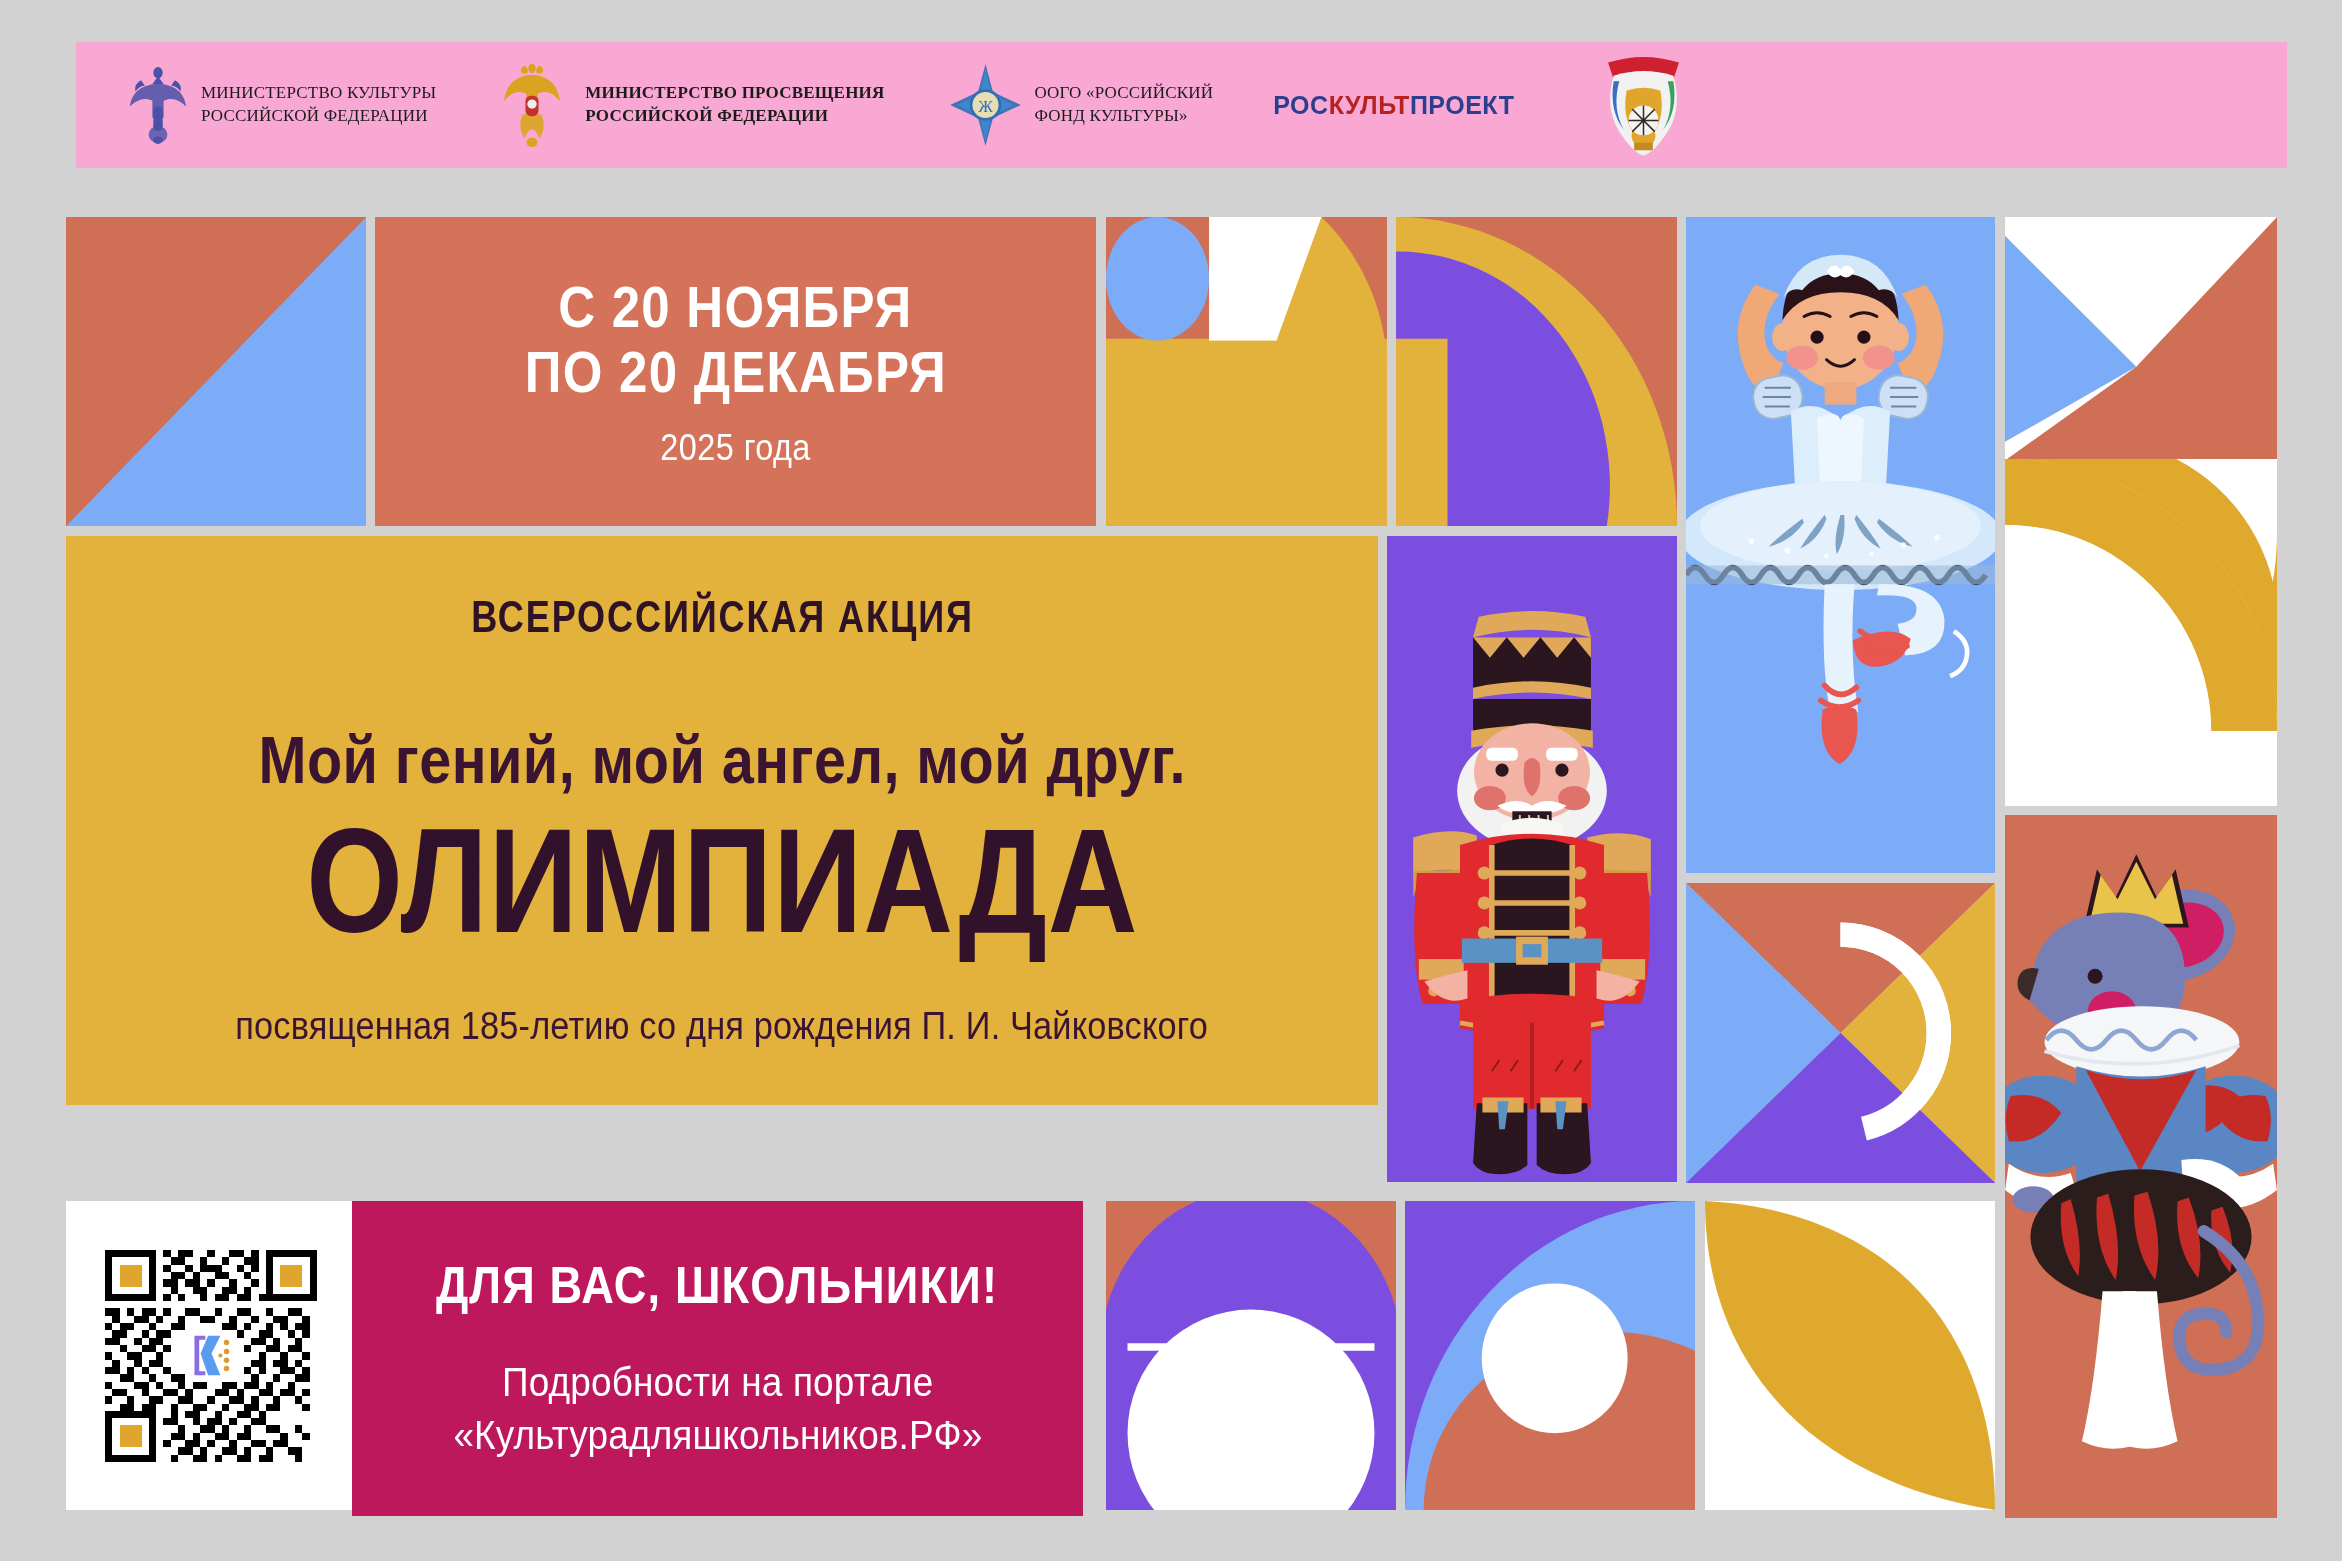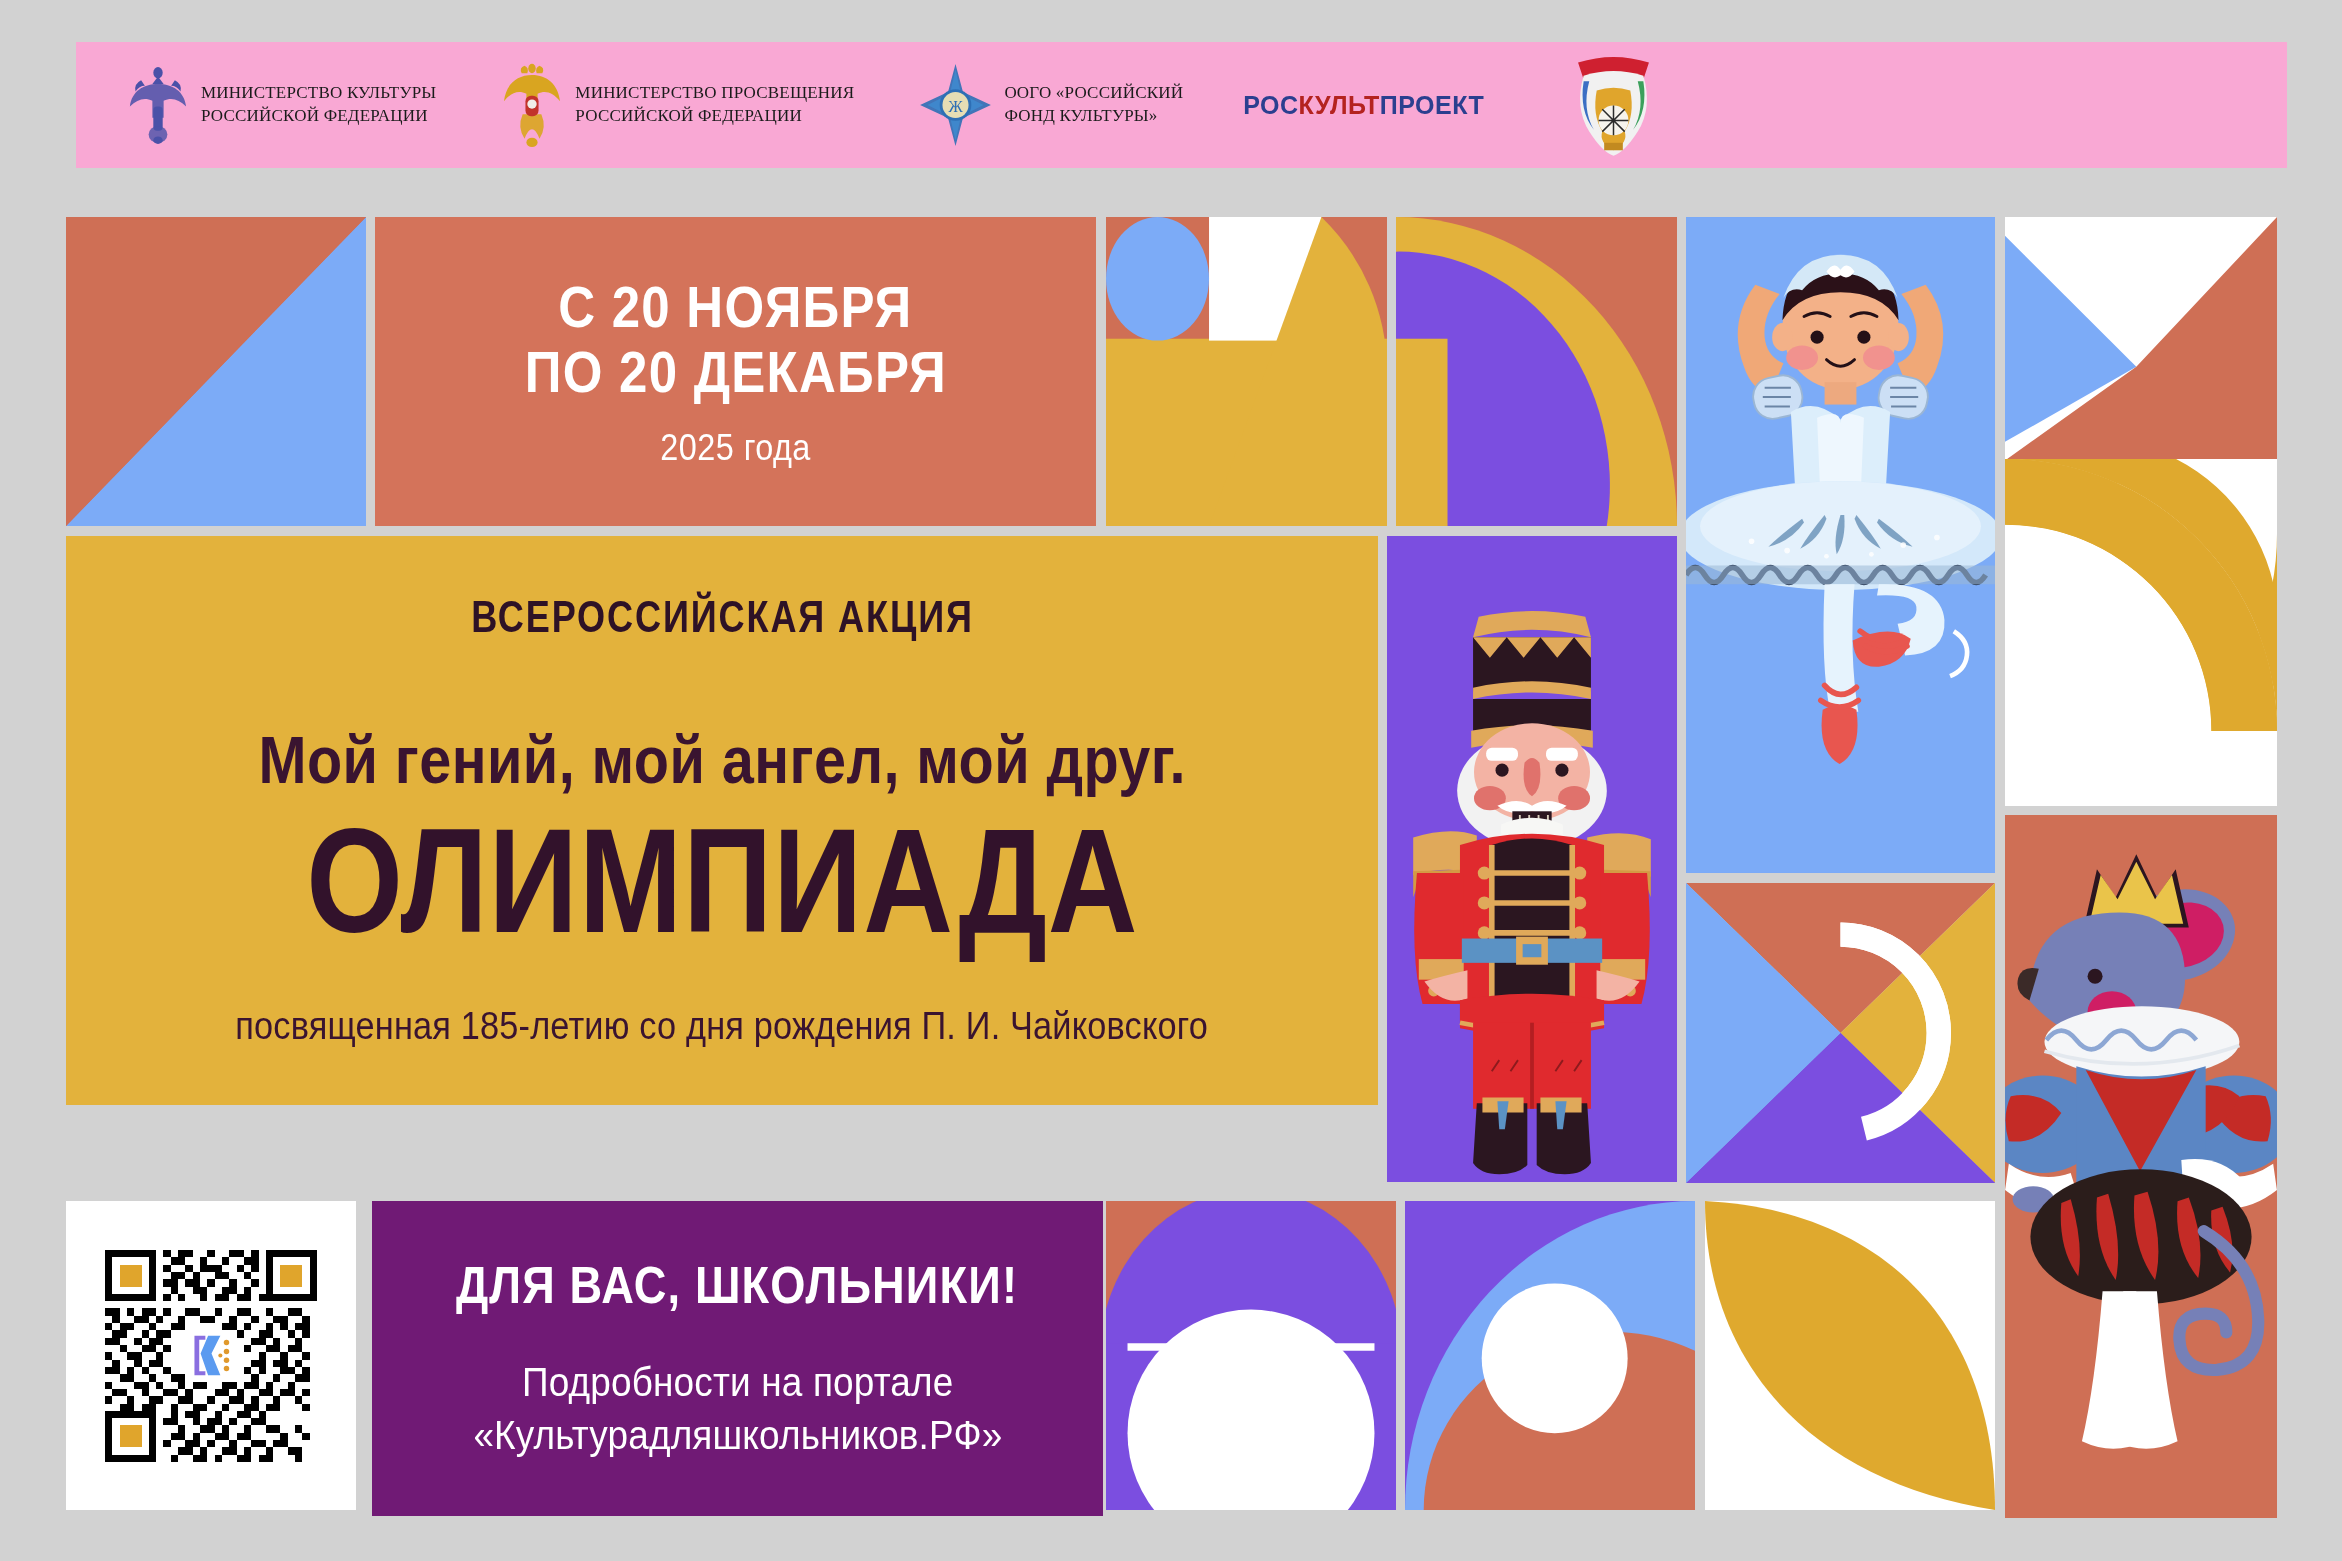--- a/index.html
+++ b/index.html
@@ -49,21 +49,21 @@
   .b-tr2   {left:2005px;top:459px; width:272px;  height:347px;}
 
   
   .b-main  {left:66px;  top:536px; width:1312px; height:569px; background:#e3b23c;}
   .b-nut   {left:1387px;top:536px; width:290px;  height:646px; background:#7b4ee0;}
   .b-geo3  {left:1686px;top:883px; width:309px;  height:300px;}
   .b-mouse {left:2005px;top:815px; width:272px;  height:703px; background:#cf6f55;}
 
   
   .b-qr    {left:66px;  top:1201px;width:290px;  height:309px; background:#ffffff;}
-  .b-info  {left:372px; top:1201px;width:731px;  height:315px; background:#701a75;}
+  .b-info  {left:352px; top:1201px;width:731px;  height:315px; background:#be185d;}
   .b-geo4  {left:1106px;top:1201px;width:290px;  height:309px;}
   .b-geo5  {left:1405px;top:1201px;width:290px;  height:309px;}
   .b-geo6  {left:1705px;top:1201px;width:290px;  height:309px;}
 
   
   .date-wrap{
     position:absolute;inset:0;display:flex;flex-direction:column;
     align-items:center;justify-content:center;color:#ffffff;
   }
   .date-l1,.date-l2{
@@ -166,21 +166,21 @@
             <path d="M21 12 q-3 -6 3 -8 q5 2 3 8 z"></path>
             <path d="M43 12 q3 -6 -3 -8 q-5 2 -3 8 z"></path>
             <path d="M32 14 C16 14 4 24 2 42 C10 32 18 30 26 34 L26 54 L38 54 L38 34 C46 30 54 32 62 42 C60 24 48 14 32 14 Z"></path>
             <path d="M22 56 q-6 14 2 26 q4 -10 8 -10 q4 0 8 10 q8 -12 2 -26 z" opacity=".9"></path>
             <ellipse cx="32" cy="86" rx="6" ry="5"></ellipse>
           </g>
           <rect x="25" y="36" width="14" height="22" rx="6" fill="#c2332b"></rect>
           <circle cx="32" cy="45" r="5" fill="#f0eee9"></circle>
         </svg>
       </span>
-      <span style="margin-left:13px;">
+      <span style="margin-left:23px;font-weight:bold;">
         <div class="logo-text">МИНИСТЕРСТВО ПРОСВЕЩЕНИЯ</div>
         <div class="logo-text">РОССИЙСКОЙ ФЕДЕРАЦИИ</div>
       </span>
     </div>
 
     <div class="logo-item lg3">
       <span class="logo-emblem">
         <svg width="71" height="82" viewBox="0 0 76 88">
           <g fill="#2e6fb5">
             <path d="M38 0 L46 30 L76 44 L46 58 L38 88 L30 58 L0 44 L30 30 Z" opacity=".9"></path>

